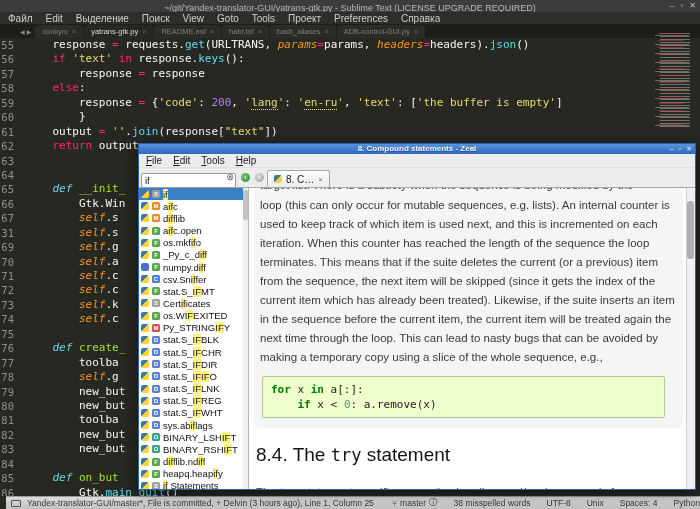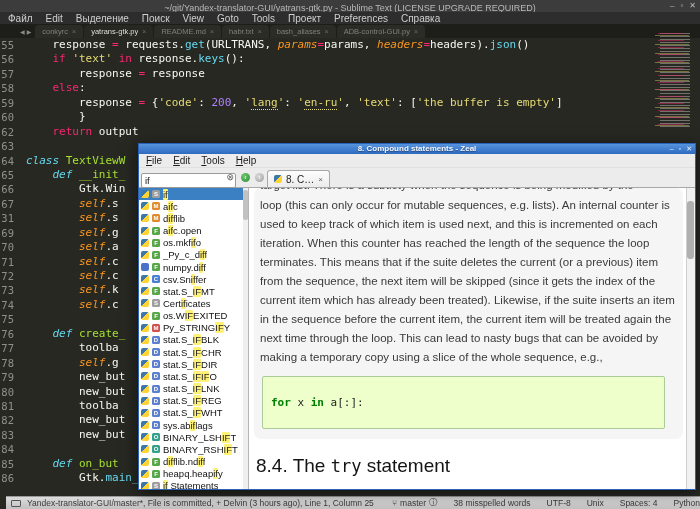--- a/index.html
+++ b/index.html
@@ -106,21 +106,21 @@
     line-height:8px; text-align:center; }
   #list-scrollbar { position:absolute; right:0; top:0; width:5px; height:100%; background:#efefef; }
   #list-thumb { position:absolute; right:0; top:2px; width:5px; height:30px; background:#c2c2c2; border-radius:2px; }
 
   #zeal-content { flex:1; background:#fff; position:relative; overflow:hidden; padding:0 12px 0 5px; }
   #doc-section-box { background:#f5f5f5; border-radius:7px; padding:0 8px 10px 6px; margin-top:0; }
   #doc-clip { height:8px; overflow:hidden; }
   #doc-clip div { font-size:11.5px; line-height:19px; color:#3a3a3a; margin-top:-12px; white-space:nowrap; }
   #doc-p1 { font-size:11.5px; line-height:19px; color:#3a3a3a; }
   #doc-codeblock { margin:9px 10px 0 2px; background:#eeffcc; border:1px solid #aacc99; border-radius:2px;
-    padding:18px 8px; }
+    padding:5px 8px; }
   #doc-codeblock pre { font:11px/15px "DejaVu Sans Mono", monospace; color:#222; }
   .ck { color:#008000; font-weight:bold; }
   .cn { color:#40a070; }
   .ct { color:#222; }
   #doc-heading { margin:16px 0 0 2px; font-size:19px; color:#141414; }
   #doc-heading .mono { font-family:"DejaVu Sans Mono", monospace; font-size:17px; }
   #doc-p2 { margin:17px 0 0 2px; font-size:11.5px; line-height:19px; color:#3a3a3a; }
   #doc-p2 .doc-link { color:#2878b8; font-family:"DejaVu Sans Mono", monospace; font-size:11px;
     text-decoration:underline; }
   #content-scrollbar { position:absolute; right:0; top:0; width:9px; height:100%; background:#f1f1f1;
@@ -207,30 +207,33 @@
       </div>
       <div class="code-line">
         <span class="ln">59</span>
         <pre class="code"><span class="tk-pl">        response </span><span class="tk-kw">=</span><span class="tk-pl"> {</span><span class="tk-st">'code'</span><span class="tk-pl">: </span><span class="tk-nu">200</span><span class="tk-pl">, </span><span class="tk-st">'</span><span class="tk-stu">lang</span><span class="tk-st">'</span><span class="tk-pl">: </span><span class="tk-st">'</span><span class="tk-stu">en-ru</span><span class="tk-st">'</span><span class="tk-pl">, </span><span class="tk-st">'text'</span><span class="tk-pl">: [</span><span class="tk-st">'the buffer is empty'</span><span class="tk-pl">]</span></pre>
       </div>
       <div class="code-line">
         <span class="ln">60</span>
         <pre class="code"><span class="tk-pl">        }</span></pre>
       </div>
       <div class="code-line">
+        <span class="ln">61</span>
+        <pre class="code"><span class="tk-pl">    output </span><span class="tk-kw">=</span><span class="tk-pl"> </span><span class="tk-st">''</span><span class="tk-pl">.</span><span class="tk-fn">join</span><span class="tk-pl">(response[</span><span class="tk-st">"text"</span><span class="tk-pl">])</span></pre>
+      </div>
+      <div class="code-line">
         <span class="ln">62</span>
         <pre class="code"><span class="tk-pl">    </span><span class="tk-kw">return</span><span class="tk-pl"> output</span></pre>
       </div>
       <div class="code-line">
         <span class="ln">63</span>
         <pre class="code"></pre>
       </div>
       <div class="code-line">
         <span class="ln">64</span>
-        <pre class="code"><span class="tk-sd">class</span><span class="tk-pl"> </span><span class="tk-nm">TextViewW</span></pre>
       </div>
       <div class="code-line">
         <span class="ln">65</span>
         <pre class="code"><span class="tk-pl">    </span><span class="tk-sd">def</span><span class="tk-pl"> </span><span class="tk-nm">__init_</span></pre>
       </div>
       <div class="code-line">
         <span class="ln">66</span>
         <pre class="code"><span class="tk-pl">        Gtk.Win</span></pre>
       </div>
       <div class="code-line">
@@ -503,20 +506,21 @@
       </div>
 
       <div id="zeal-content">
         <div id="doc-section-box">
           <div id="doc-clip">
             <div>target list. There is a subtlety when the sequence is being modified by the</div>
           </div>
           <div id="doc-p1">loop (this can only occur for mutable sequences, e.g. lists). An internal counter is used to keep track of which item is used next, and this is incremented on each iteration. When this counter has reached the length of the sequence the loop terminates. This means that if the suite deletes the current (or a previous) item from the sequence, the next item will be skipped (since it gets the index of the current item which has already been treated). Likewise, if the suite inserts an item in the sequence before the current item, the current item will be treated again the next time through the loop. This can lead to nasty bugs that can be avoided by making a temporary copy using a slice of the whole sequence, e.g.,</div>
           <div id="doc-codeblock">
               <pre><span class="ck">for</span><span class="ct"> x </span><span class="ck">in</span><span class="ct"> a[:]:</span></pre>
+              <pre><span class="ct">    </span><span class="ck">if</span><span class="ct"> x &lt; </span><span class="cn">0</span><span class="ct">: a.remove(x)</span></pre>
             </div>
         </div>
         <div id="doc-heading">
           <span>8.4. The </span><span class="mono">try</span><span> statement</span>
         </div>
         <div id="doc-p2">
           <span>The </span><span class="doc-link">try</span><span> statement specifies exception handlers and/or cleanup code for a</span>
         </div>
         <div id="content-scrollbar">
           <div id="content-thumb"></div>

